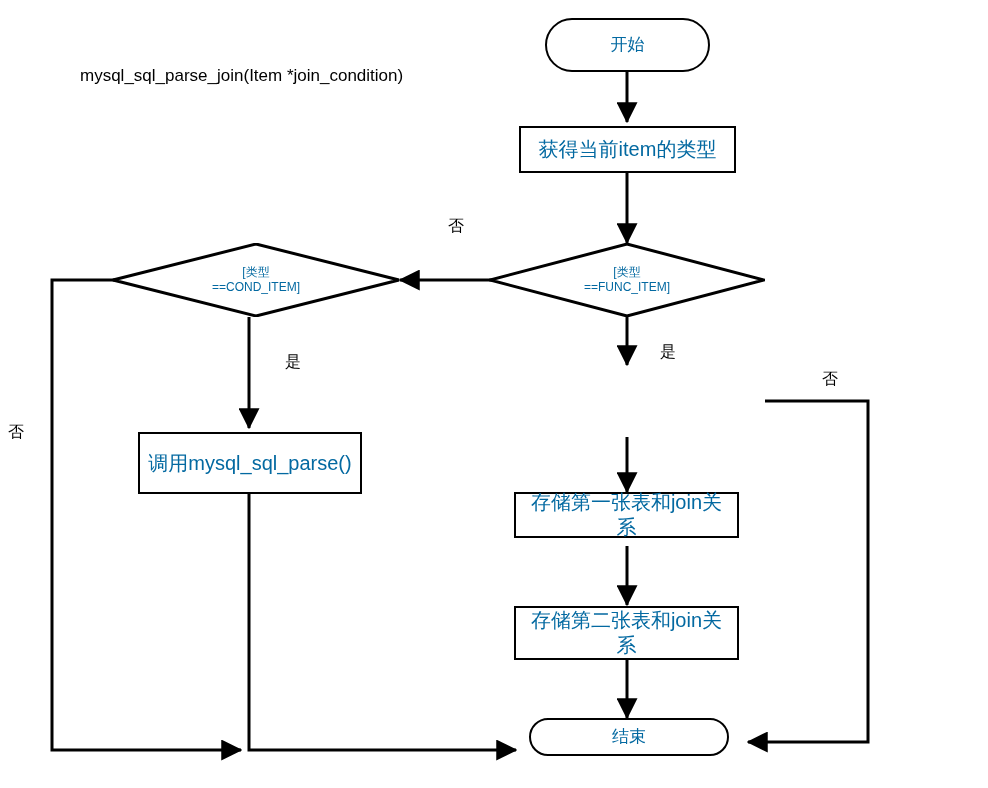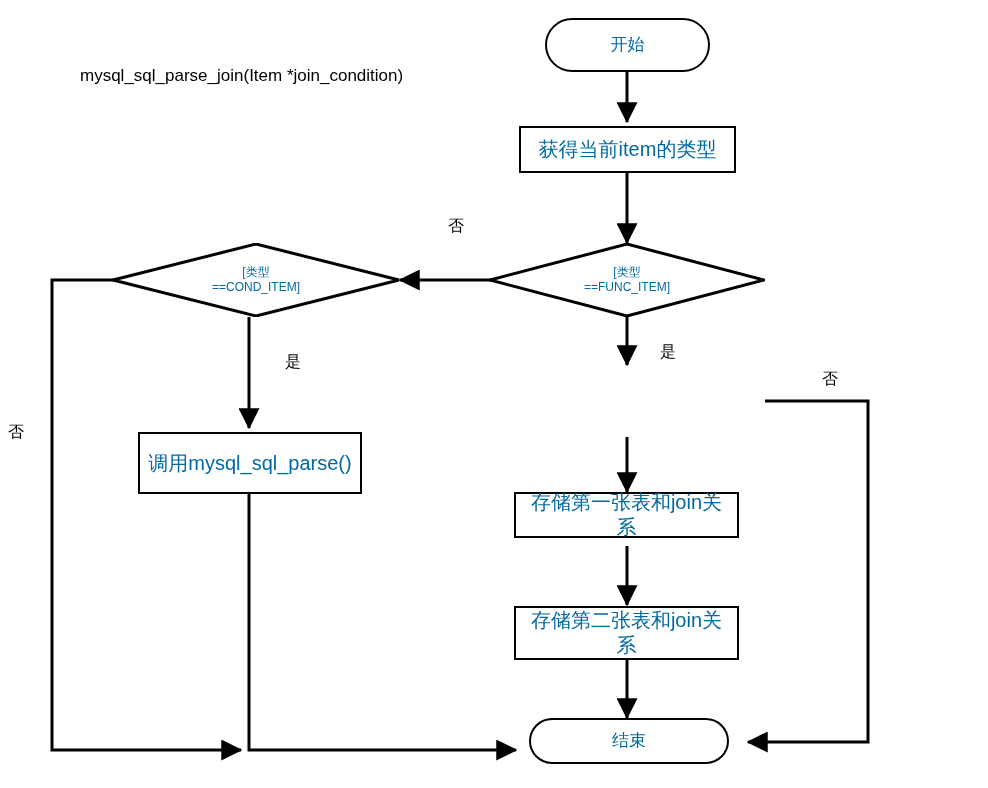--- a/index.html
+++ b/index.html
@@ -140,21 +140,21 @@
 
 
   <div class="node node-process" style="left:514px; top:492px; width:225px; height:46px;">
     <span>存储第一张表和join关系</span>
   </div>
 
   <div class="node node-process" style="left:514px; top:606px; width:225px; height:54px;">
     <span>存储第二张表和join关系</span>
   </div>
 
-  <div class="node node-terminator" style="left:529px; top:718px; width:200px; height:46px;">
+  <div class="node node-terminator" style="left:529px; top:718px; width:200px; height:38px;">
     <span>结束</span>
   </div>
 
   <div class="edge-label" style="left:448px; top:216px;">否</div>
   <div class="edge-label" style="left:660px; top:342px;">是</div>
   <div class="edge-label" style="left:285px; top:352px;">是</div>
   <div class="edge-label" style="left:8px; top:422px;">否</div>
   <div class="edge-label" style="left:822px; top:369px;">否</div>
 
 </div>

